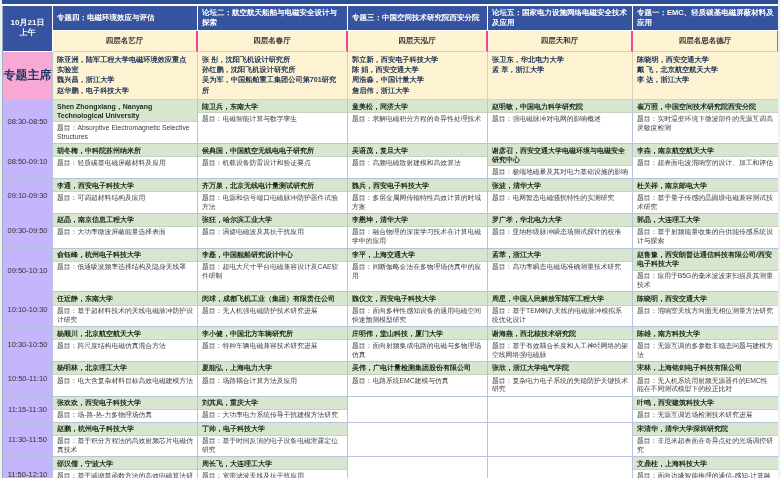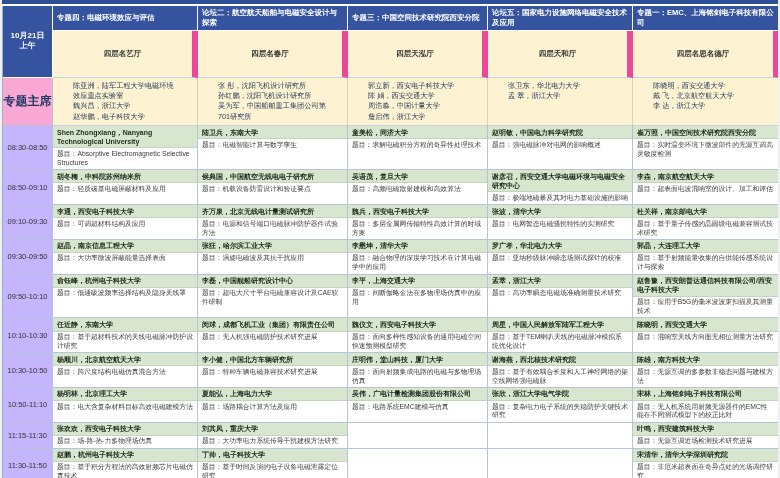--- a/index.html
+++ b/index.html
@@ -22,32 +22,32 @@
   .h1{
     background:#35539e;color:#ffffff;font-weight:bold;
     font-size:7.5px;line-height:1.3;padding:2px 4px;
     border-right:1px solid #ffffff;border-bottom:1px solid #ffffff;
     display:flex;align-items:center;text-align:left;
   }
   .datec{grid-row:span 2;justify-content:center;text-align:center;font-size:8px;}
   
   .room{
     background:#fdf3d3;color:#333333;font-weight:bold;
-    font-size:7.5px;text-align:center;padding:18px 2px;
-    border-right:6px solid #ec4899;border-bottom:1px solid #c8d2e4;
+    font-size:7.5px;text-align:center;padding:5px 2px;
+    border-right:2px solid #ec4899;border-bottom:1px solid #c8d2e4;
   }
   
   .chairlbl{
     background:#f9a8d4;color:#1f3864;font-weight:bold;font-size:12px;
     display:flex;align-items:center;justify-content:center;
     border-right:1px solid #b6c4da;border-bottom:1px solid #b6c4da;
   }
   .chairs{
-    background:#fdf3d3;color:#1f3555;font-weight:normal;
-    font-size:7.2px;line-height:1.45;padding:3px 20px;
+    background:#fdf3d3;color:#1f3555;font-weight:bold;
+    font-size:7.2px;line-height:1.45;padding:3px 4px;
     white-space:pre-line;
     border-right:1px solid #d8d2bc;border-bottom:1px solid #c8d2e4;
   }
   
   .timec{
     background:#c4b5fd;color:#333333;font-size:7.5px;
     display:flex;align-items:center;justify-content:center;
     border-right:1px solid #b6c4da;border-bottom:1px solid #b6c4da;
   }
   .talk{
@@ -68,21 +68,21 @@
 <body>
 
 <div class="sheet">
   <div class="topstrip"></div>
   <div class="grid" id="grid">
       <div class="h1 datec">10月21日上午</div>
       <div class="h1">专题四：电磁环境效应与评估</div>
       <div class="h1">论坛二：航空航天船舶与电磁安全设计与探索</div>
       <div class="h1">专题三：中国空间技术研究院西安分院</div>
       <div class="h1">论坛五：国家电力设施网络电磁安全技术及应用</div>
-      <div class="h1">专题一：EMC、上海铭剑电子科技有限公司</div>
+      <div class="h1">专题一：EMC、轻质碳基电磁屏蔽材料及应用</div>
       <div class="room">四层名艺厅</div>
       <div class="room">四层名春厅</div>
       <div class="room">四层天泓厅</div>
       <div class="room">四层天和厅</div>
       <div class="room">四层名思名德厅</div>
       <div class="chairlbl">专题主席</div>
       <div class="chairs">陈亚洲，陆军工程大学电磁环境效应重点实验室
 魏兴昌，浙江大学
 赵华鹏，电子科技大学</div>
       <div class="chairs">张 彤，沈阳飞机设计研究所

